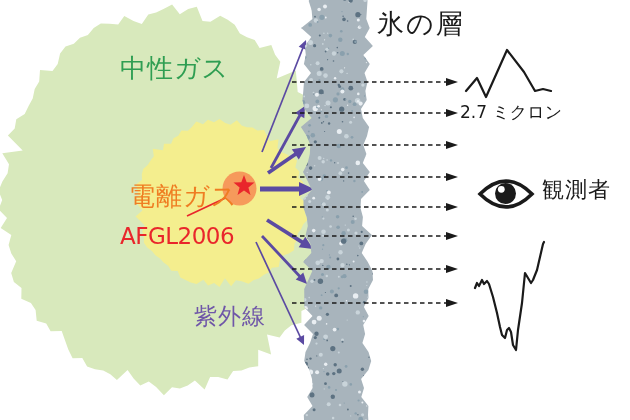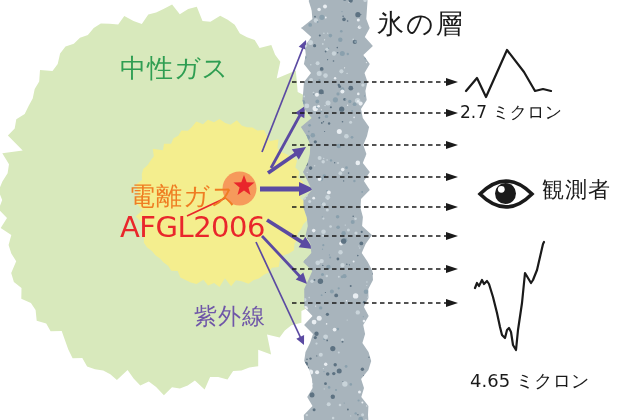--- a/index.html
+++ b/index.html
@@ -5,21 +5,21 @@
   html,body{margin:0;padding:0;background:#ffffff;}
   .stage{
     position:relative;width:630px;height:420px;overflow:hidden;
     background:#ffffff;font-family:"DejaVu Sans",sans-serif;
   }
   .stage svg{position:absolute;left:0;top:0;}
   .lbl{position:absolute;white-space:nowrap;line-height:1.1;
        font-family:"DejaVu Sans",sans-serif;}
   .lbl-neutral  {left:120px;top:54px;  font-size:26px;color:var(--neutral-gas-text);letter-spacing:1px;}
   .lbl-ionized  {left:129px;top:138px; font-size:26px;color:var(--ionized-gas-text);letter-spacing:1px;margin-top:44px;}
-  .lbl-source   {left:120px;top:212px; font-size:29px;color:var(--source-text);letter-spacing:-0.5px;}
+  .lbl-source   {left:120px;top:224px; font-size:23px;color:var(--source-text);letter-spacing:-0.5px;}
   .lbl-uv       {left:194px;top:304px; font-size:23px;color:var(--uv-text);letter-spacing:1px;}
   .lbl-ice      {left:377px;top:9px;   font-size:27px;color:var(--ink);letter-spacing:2px;}
   .lbl-wl44     {left:460px;top:103px; font-size:17px;color:var(--ink);}
   .lbl-observer {left:542px;top:178px; font-size:22px;color:var(--ink);letter-spacing:1px;}
   .lbl-wl465    {left:470px;top:371px; font-size:18px;color:var(--ink);}
 </style>
 </head>
 <body>
 
 <div class="stage">
@@ -469,14 +469,13 @@
     </g>
   </svg>
 
   <div class="lbl lbl-neutral">中性ガス</div>
   <div class="lbl lbl-ionized">電離ガス</div>
   <div class="lbl lbl-source">AFGL2006</div>
   <div class="lbl lbl-uv">紫外線</div>
   <div class="lbl lbl-ice">氷の層</div>
   <div class="lbl lbl-wl44">2.7 ミクロン</div>
   <div class="lbl lbl-observer">観測者</div>
-  <div class="lbl lbl-wl465">4.65 ミクロン</div>
 </div>
 
 </body></html>

